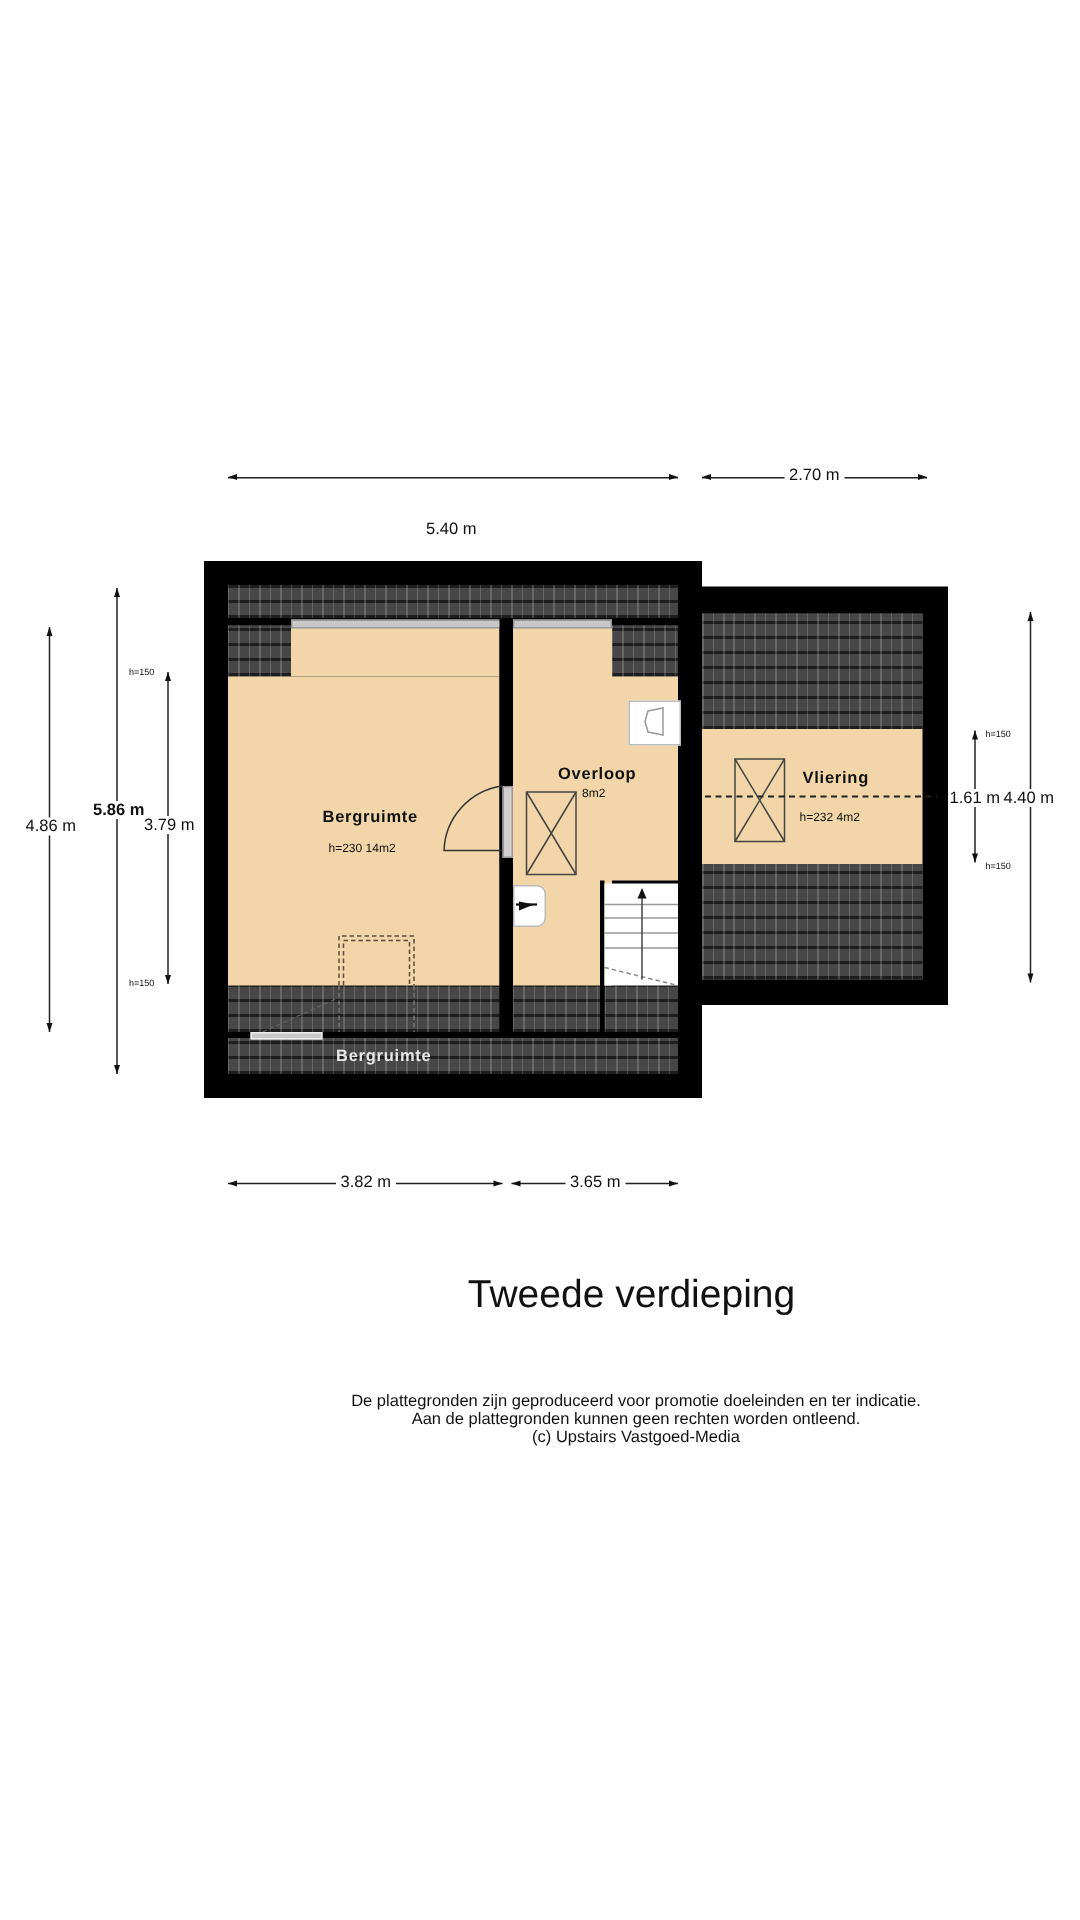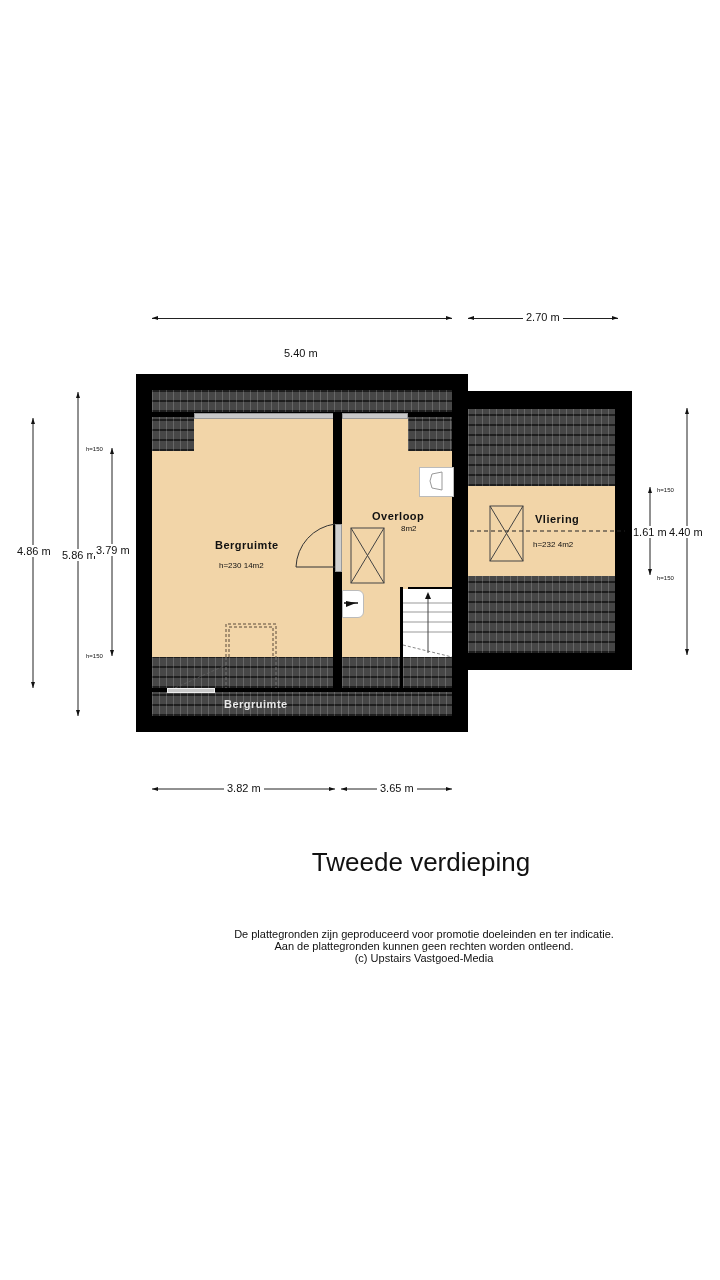--- a/index.html
+++ b/index.html
@@ -56,21 +56,21 @@
   <polygon points="650,487 648,493 652,493" fill="#111"></polygon>
   <polygon points="650,575 648,569 652,569" fill="#111"></polygon>
 </svg>
 
 <span class="abs dim-text" style="left:281px;top:311px;margin-top:36px;">5.40 m</span>
 <span class="abs dim-text" style="left:523px;top:311px;text-align:right;">2.70 m</span>
 <span class="abs dim-text" style="left:224px;top:782px;">3.82 m</span>
 <span class="abs dim-text" style="left:377px;top:782px;">3.65 m</span>
 
 <span class="abs dim-text" style="left:14px;top:545px;">4.86 m</span>
-<span class="abs dim-text" style="left:59px;top:549px;">5.86 m</span>
+<span class="abs dim-text" style="left:59px;top:534px;font-weight:bold;">5.86 m</span>
 <span class="abs dim-text" style="left:93px;top:544px;">3.79 m</span>
 <span class="abs small-label" style="left:86px;top:446px;">h=150</span>
 <span class="abs small-label" style="left:86px;top:653px;">h=150</span>
 
 <span class="abs dim-text" style="left:630px;top:526px;">1.61 m</span>
 <span class="abs dim-text" style="left:666px;top:526px;">4.40 m</span>
 <span class="abs small-label" style="left:657px;top:487px;">h=150</span>
 <span class="abs small-label" style="left:657px;top:575px;">h=150</span>
 
 <div class="abs wall" style="left:136px;top:374px;width:332px;height:358px;"></div>
@@ -135,21 +135,21 @@
   <path d="M276,657 L276,688" fill="none" stroke="#777" stroke-width="1" stroke-dasharray="3,2"></path>
   <line x1="175" y1="688" x2="226" y2="665" stroke="#666" stroke-width="0.7" stroke-dasharray="3,2"></line>
 </svg>
 
 <div class="abs wall" style="left:152px;top:688px;width:300px;height:4px;"></div>
 <div class="abs" style="left:167px;top:688px;width:46px;height:3px;background:#c8c8c8;border:1px solid #eee;"></div>
 
 <span class="abs room-name" style="left:215px;top:539px;">Bergruimte</span>
 <span class="abs room-info" style="left:219px;top:561px;">h=230  14m2</span>
 <span class="abs room-name" style="left:372px;top:510px;">Overloop</span>
-<span class="abs room-info" style="left:401px;top:524px;">8m2</span>
+<span class="abs room-info" style="left:388px;top:524px;">8m2</span>
 <span class="abs room-name" style="left:224px;top:698px;color:#e8e8e8;">Bergruimte</span>
 
 <div class="abs wall" style="left:468px;top:391px;width:164px;height:279px;"></div>
 <div class="abs tiles" style="left:468px;top:409px;width:147px;height:77px;"></div>
 <div class="abs floor" style="left:468px;top:486px;width:147px;height:90px;"></div>
 <div class="abs tiles" style="left:468px;top:576px;width:147px;height:77px;"></div>
 <svg width="720" height="1280">
   <rect x="490" y="506" width="33" height="55" fill="none" stroke="#444" stroke-width="1"></rect>
   <line x1="490" y1="506" x2="523" y2="561" stroke="#444" stroke-width="1"></line>
   <line x1="523" y1="506" x2="490" y2="561" stroke="#444" stroke-width="1"></line>

